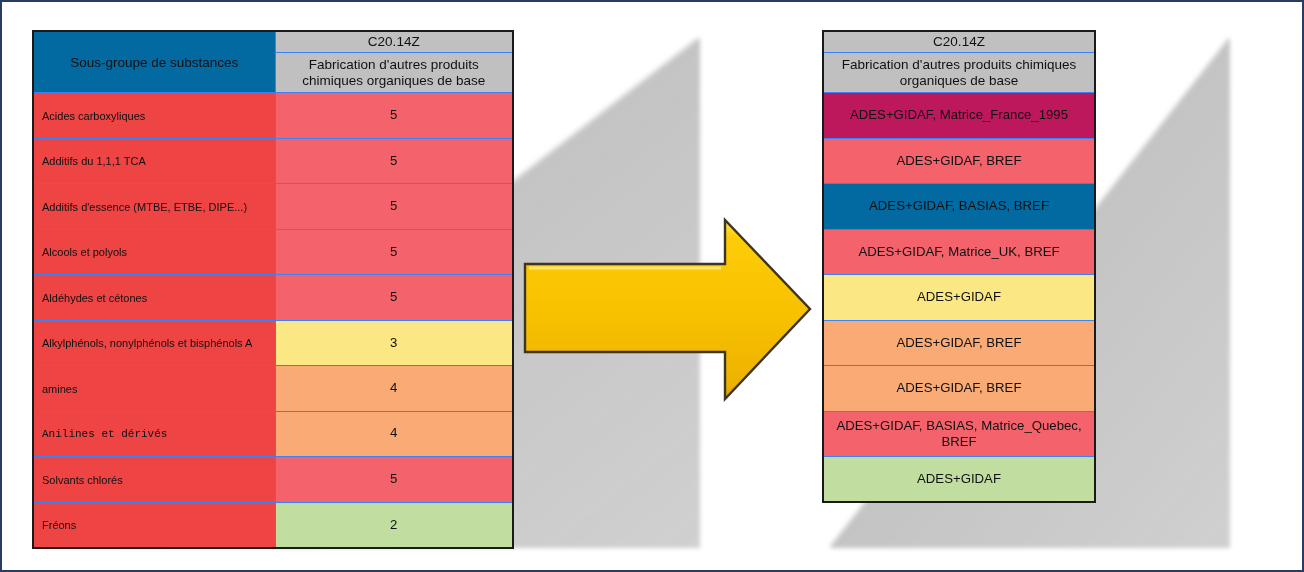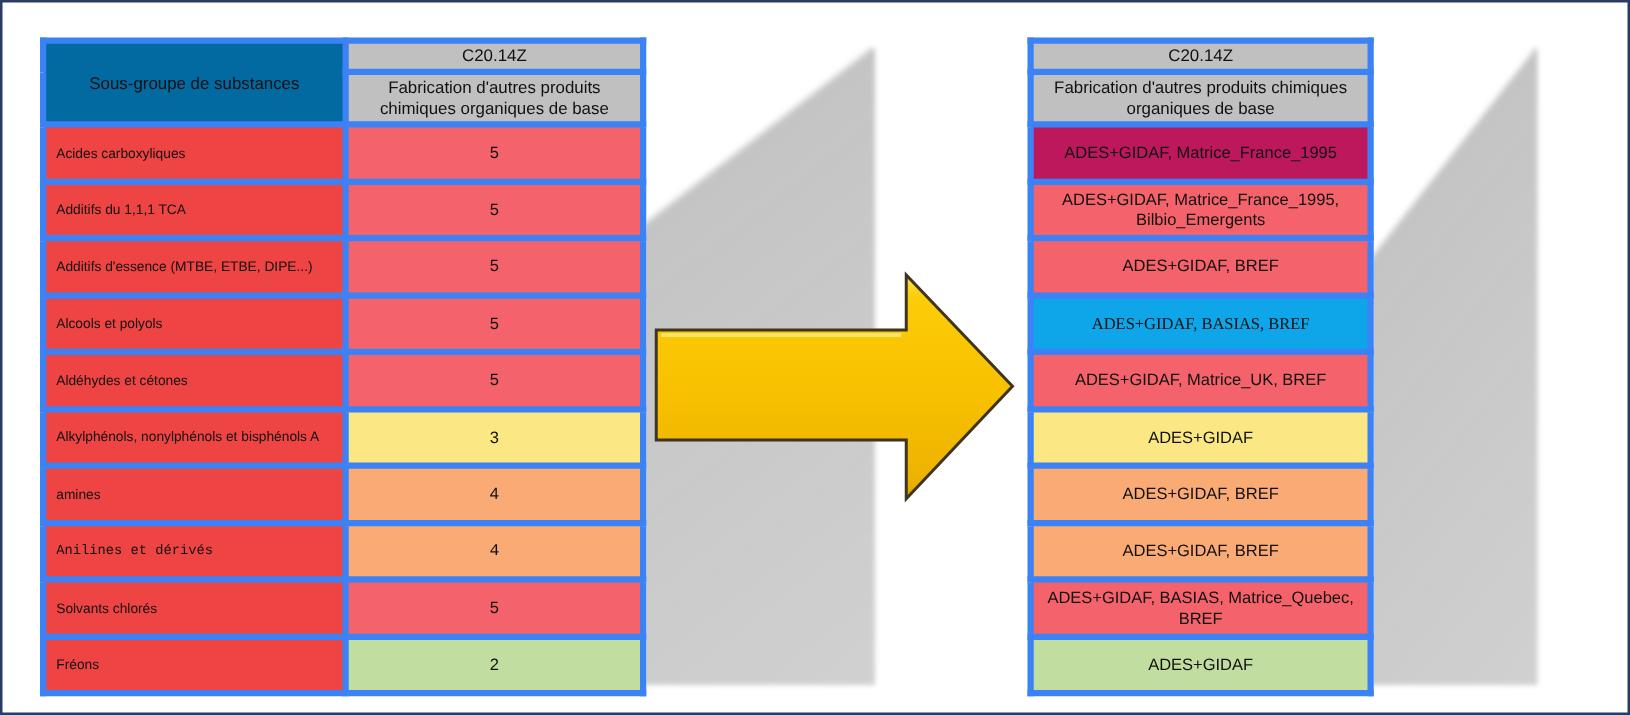--- a/index.html
+++ b/index.html
@@ -24,21 +24,21 @@
   
   .xl-table {
     position: absolute;
     border-collapse: collapse;
     table-layout: fixed;
     background: #ffffff;
     border: 2px solid #1a1a1a;
     z-index: 3;
   }
   .xl-table td, .xl-table th {
-    border: 5px solid #3b82f6;
+    border: 1px solid #3b82f6;
     font-weight: normal;
     color: #111111;
   }
 
   
   .hdr {
     background: #c0c0c0;
     font-weight: bold;
     text-align: center;
     font-size: 13.5px;
@@ -212,27 +212,24 @@
       </tr>
       <tr>
         <th class="hdr" style="height:40px;">Fabrication d'autres produits chimiques organiques de base</th>
       </tr>
     </thead>
     <tbody id="right-body">
         <tr style="height: 45.5px;">
           <td class="val-cell" style="background: #be185d;">ADES+GIDAF, Matrice_France_1995</td>
         </tr>
         <tr style="height: 45.5px;">
-          <td class="val-cell" style="background: rgb(244, 99, 107);">ADES+GIDAF, Matrice_France_1995, Bilbio_Emergents</td>
-        </tr>
-        <tr style="height: 45.5px;">
           <td class="val-cell" style="background: rgb(244, 99, 107);">ADES+GIDAF, BREF</td>
         </tr>
         <tr style="height: 45.5px;">
-          <td class="val-cell" style="background: #0ea5e9; font-family: Liberation Serif, serif;">ADES+GIDAF, BASIAS, BREF</td>
+          <td class="val-cell" style="background: #0369a1;">ADES+GIDAF, BASIAS, BREF</td>
         </tr>
         <tr style="height: 45.5px;">
           <td class="val-cell" style="background: rgb(244, 99, 107);">ADES+GIDAF, Matrice_UK, BREF</td>
         </tr>
         <tr style="height: 45.5px;">
           <td class="val-cell" style="background: rgb(251, 231, 132);">ADES+GIDAF</td>
         </tr>
         <tr style="height: 45.5px;">
           <td class="val-cell" style="background: rgb(250, 170, 116);">ADES+GIDAF, BREF</td>
         </tr>

